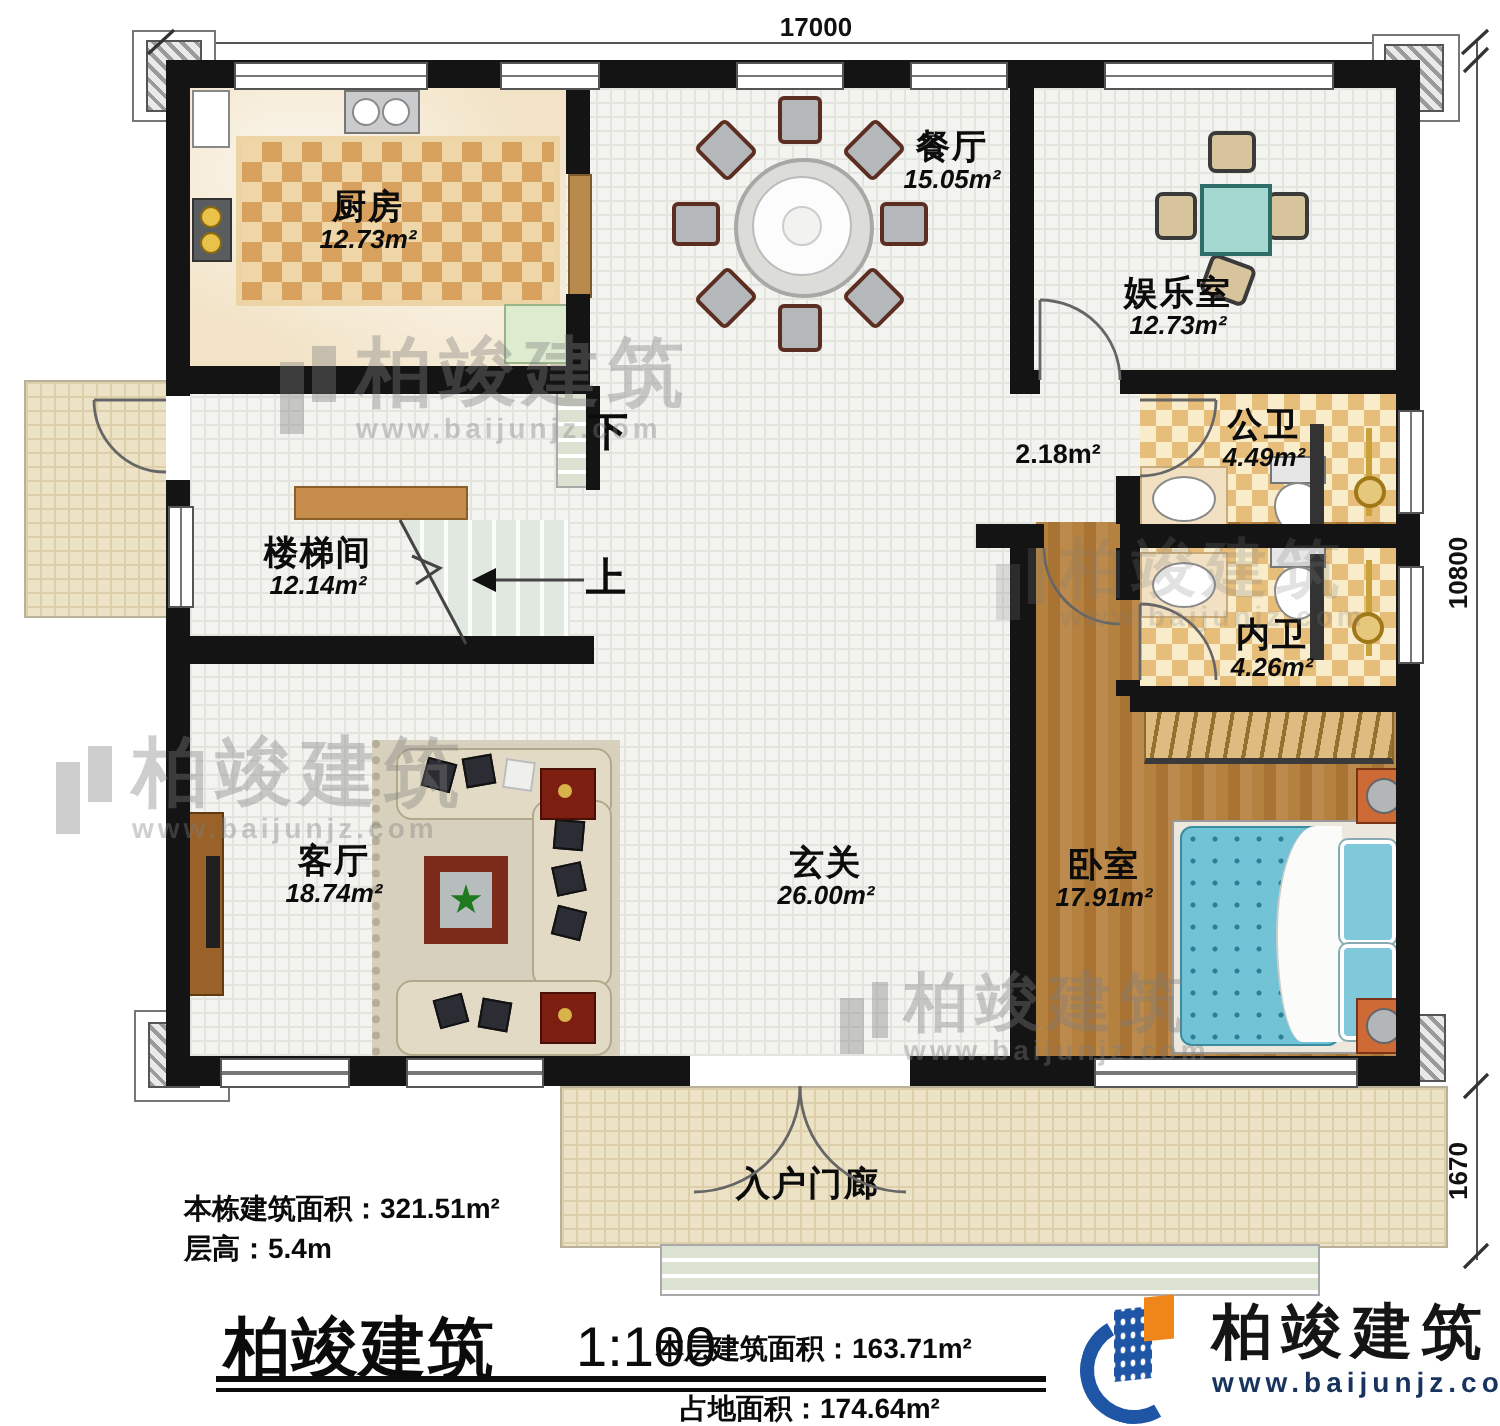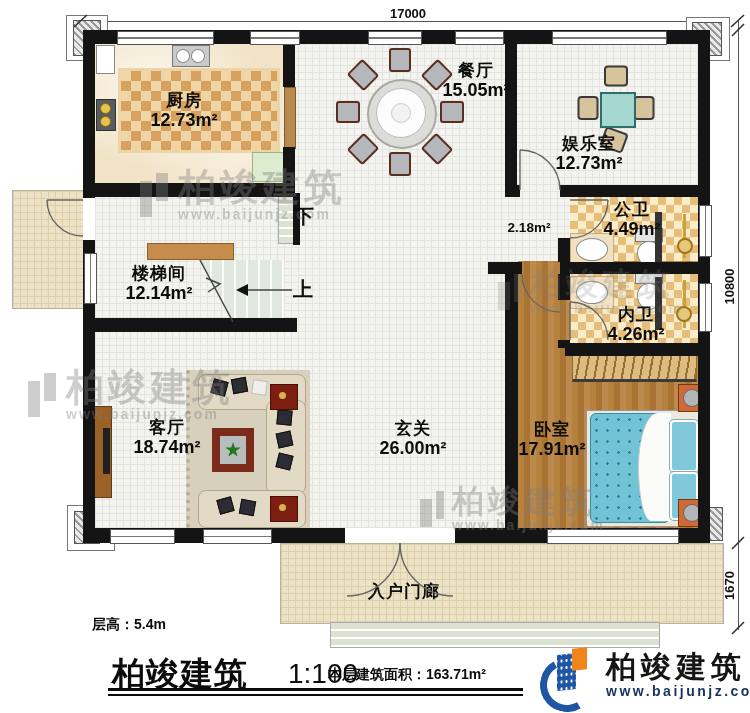--- a/index.html
+++ b/index.html
@@ -30,21 +30,21 @@
   .wardrobe{position:absolute;background:#ddbb81 repeating-linear-gradient(100deg,transparent 0 7px,#96702f 7px 9px);border:1px solid #8a6a30;border-bottom:3px solid #3a3a3a;}
   .stairs{position:absolute;background:#e0e8e0 repeating-linear-gradient(90deg,transparent 0 10px,#fbfdfb 10px 12px);
           clip-path:polygon(0 0,100% 0,100% 100%,40% 100%);}
   .step-strip{position:absolute;background:#dbe2d2 repeating-linear-gradient(180deg,#dbe2d2 0 6px,#ffffff 6px 8px);border:1px solid #aaa;}
   
   .col-box{position:absolute;background:#ffffff;border:1px solid #777;}
   .col-hatch{position:absolute;background:repeating-linear-gradient(45deg,#9a9a9a 0 2px,#e9e9e9 2px 5px);border:1px solid #555;}
   
   .room-label{position:absolute;transform:translate(-50%,-50%);text-align:center;color:#0c0c0c;font-weight:bold;line-height:1.12;white-space:nowrap;}
   .room-label .nm{display:block;font-size:17px;letter-spacing:1px;}
-  .room-label .ar{display:block;font-size:18px;}
+  .room-label .ar{display:block;font-size:13px;font-style:italic;}
   .small-label{position:absolute;transform:translate(-50%,-50%);font-weight:bold;font-size:13.5px;color:#0c0c0c;white-space:nowrap;}
   .dir-label{position:absolute;transform:translate(-50%,-50%);font-weight:bold;font-size:20px;color:#0c0c0c;}
   
   .dim-line{position:absolute;background:#555;}
   .dim-h-label{position:absolute;transform:translate(-50%,0);font-size:13px;font-weight:bold;color:#111;background:#fff;padding:0 3px;}
   .dim-v-label{position:absolute;transform:rotate(-90deg);font-size:13px;font-weight:bold;color:#111;background:#fff;text-align:center;}
   
   .chair{position:absolute;width:18px;height:20px;background:#b4b8ba;border:2px solid #5c2e22;border-radius:3px;}
   .echair{position:absolute;width:20px;height:17px;background:#d8c49c;border:2px solid #3a3a3a;border-radius:4px;}
   .sofa{position:absolute;background:#e2dac4;border:1px solid #b2a88c;border-radius:8px;}
@@ -315,29 +315,35 @@
       </div>
   </div>
   <div class="wm small" style="left:420px;top:485px;">
     <div class="wm-glyph"></div>
     <div class="wm-text">
         <div class="wm-name">柏竣建筑</div>
         <div class="wm-url">www.baijunjz.com</div>
       </div>
   </div>
 
+  <div class="info-line" style="left:92px;top:596px;">
+    <span>本栋建筑面积：</span><span>321.51m²</span>
+  </div>
   <div class="info-line" style="left:92px;top:616px;">
     <span>层高：</span><span>5.4m</span>
   </div>
   <div class="plan-title" style="left:112px;top:652px;">柏竣建筑</div>
   <div class="plan-scale" style="left:288px;top:658px;">1:100</div>
   <div class="rule" style="left:108px;top:688px;width:415px;height:3px;"></div>
   <div class="rule" style="left:108px;top:694px;width:415px;height:1.5px;"></div>
   <div class="info-line" style="left:328px;top:666px;">
     <span>本层建筑面积：</span><span>163.71m²</span>
+  </div>
+  <div class="info-line" style="left:340px;top:696px;">
+    <span>占地面积：</span><span>174.64m²</span>
   </div>
 
   <div class="brand" style="left:540px;top:646px;">
     <div class="brand-glyph">
       <div class="bg-swoosh"></div>
         <div class="bg-bblue"></div>
         <div class="bg-borange"></div>
     </div>
     <div>
       <div class="brand-name">柏竣建筑</div>

